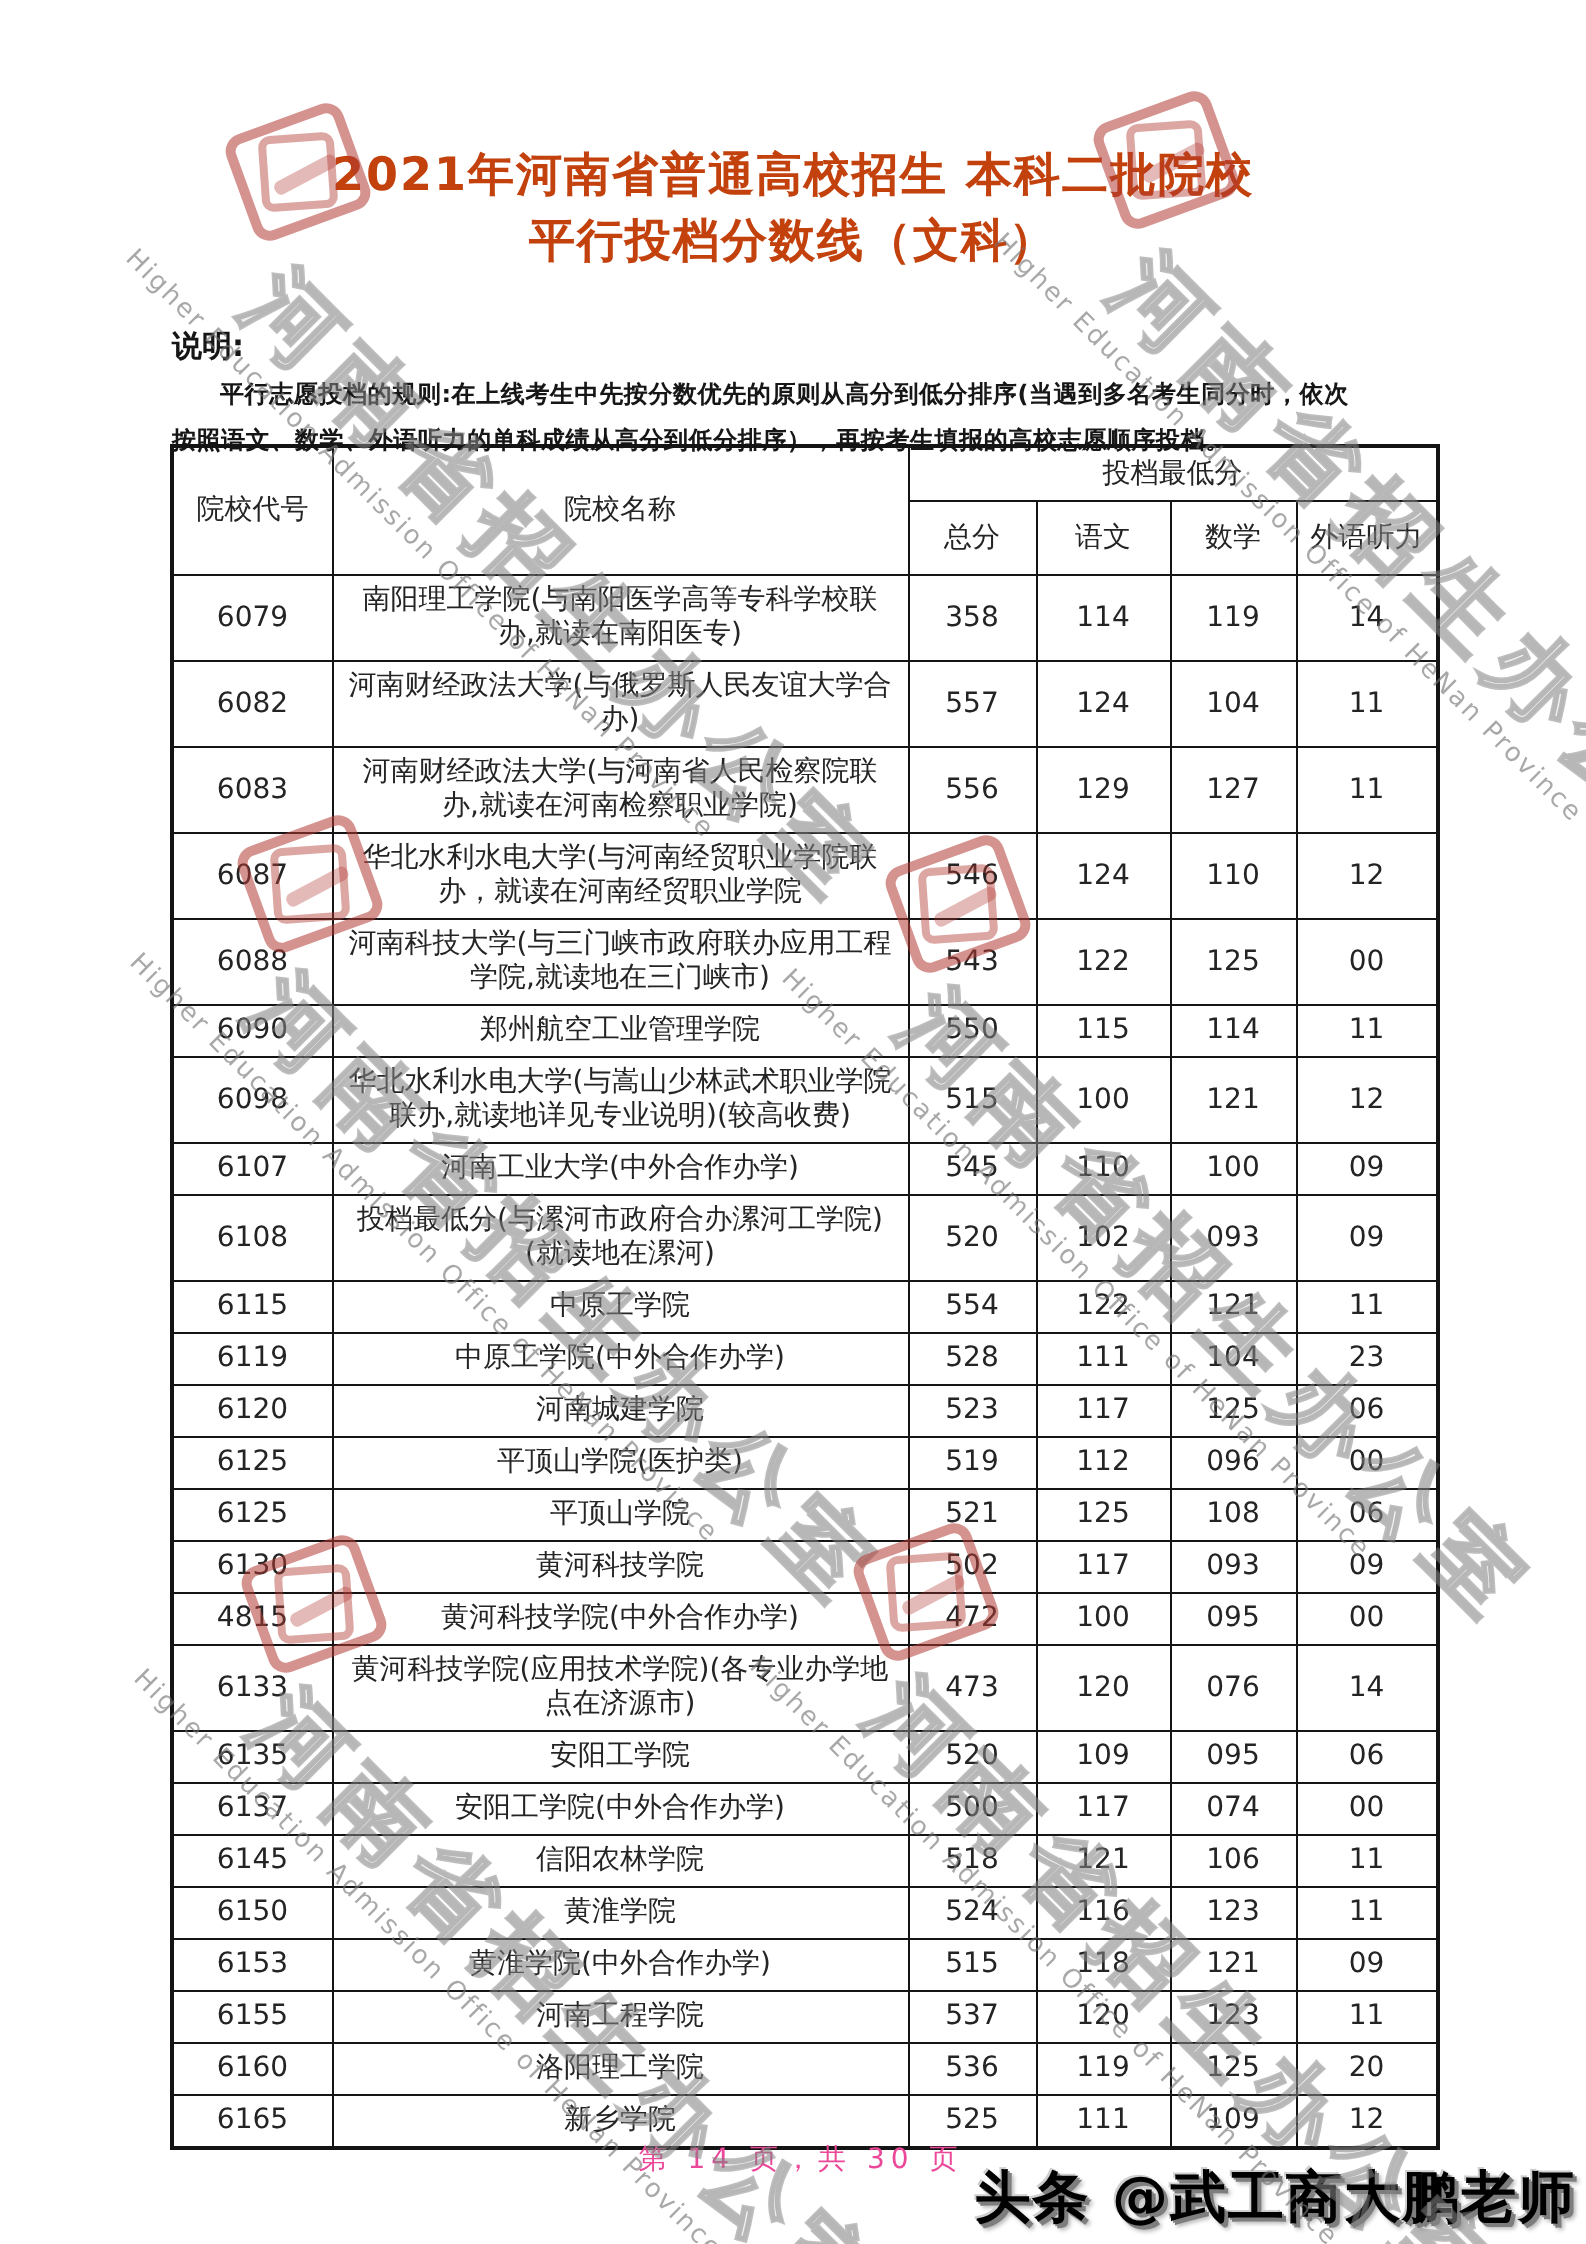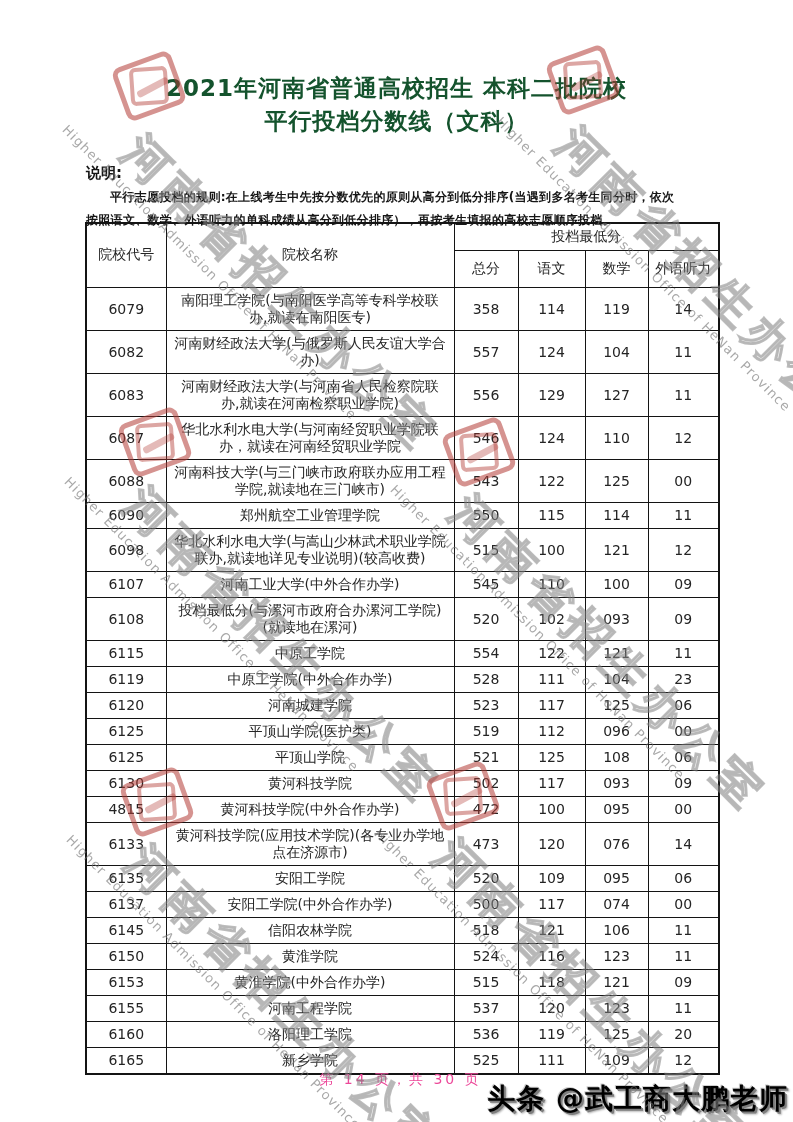--- a/index.html
+++ b/index.html
@@ -4,21 +4,21 @@
 <style>
   * { margin:0; padding:0; box-sizing:border-box; }
   html,body { background:#ffffff; }
   .page {
     position:relative; width:793px; height:1122px; margin:0 auto;
     background:#ffffff; overflow:hidden;
     font-family:"DejaVu Sans", sans-serif; color:#1c1c1c;
   }
   
   .title-block { padding-top:72px; text-align:center; }
-  .title-line { font-size:23px; font-weight:700; line-height:33px; letter-spacing:1px; color:#14532d; }
+  .title-line { font-size:23px; font-weight:700; line-height:33px; letter-spacing:1px; color:#c2410c; }
   
   .note-label { margin:26px 0 0 86px; font-size:15px; font-weight:700; color:#161616; }
   .note-text  { margin:3px 112px 0 86px; font-size:12px; font-weight:700; line-height:23px;
                 text-indent:2em; letter-spacing:0.3px; color:#161616; }
   
   table.scores {
     position:absolute; left:85px; top:222px; width:633px;
     border-collapse:collapse; table-layout:fixed;
     border:2px solid #141414;
   }

